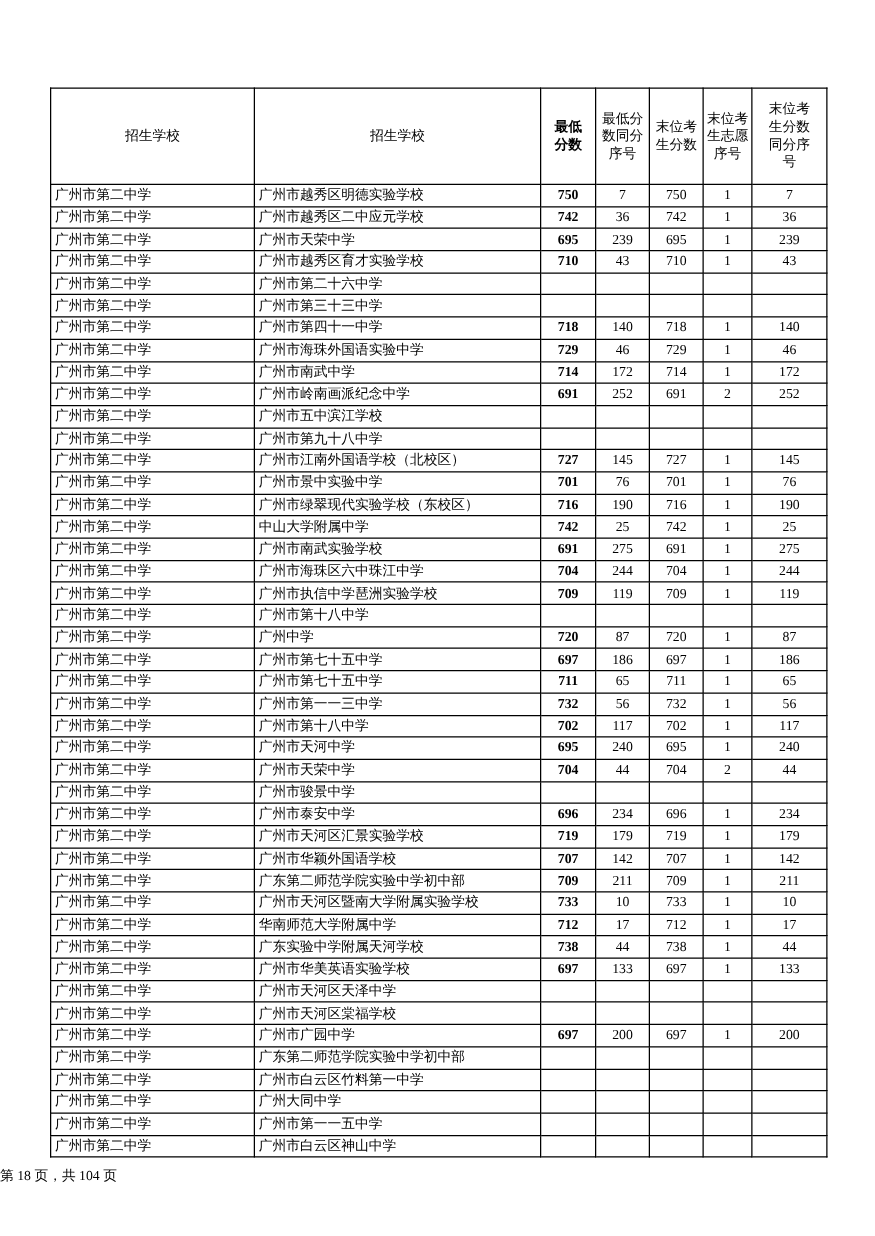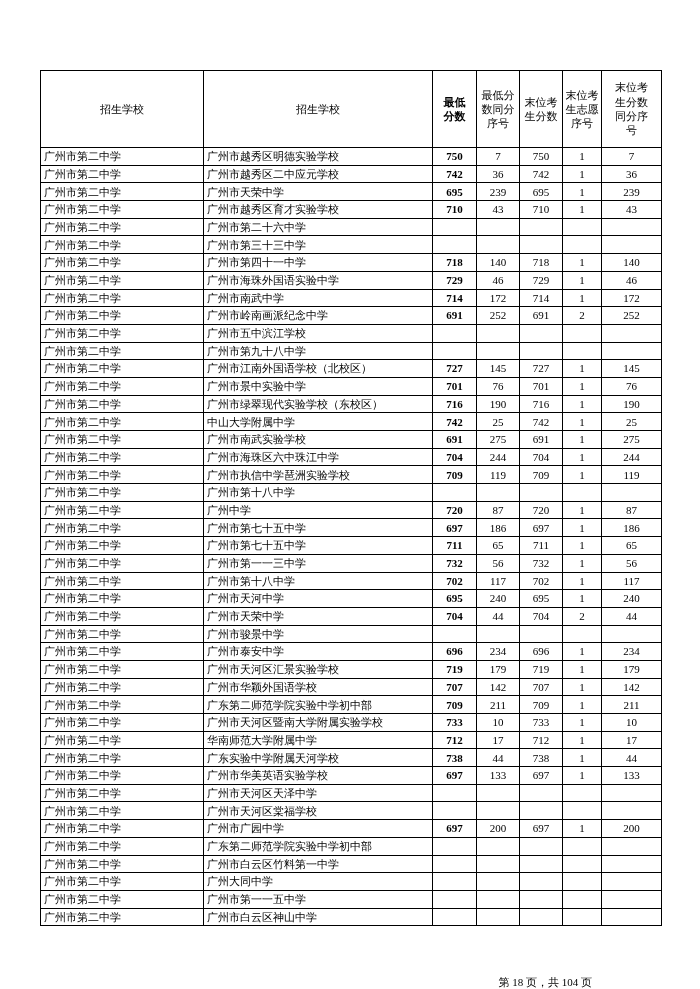--- a/index.html
+++ b/index.html
@@ -30,22 +30,22 @@
   }
   .score-table thead th.c2{font-weight:bold;margin-left:44px;}
   .score-table tbody td{
     height:16.7px;vertical-align:middle;white-space:nowrap;
   }
   .score-table tbody td.c0,.score-table tbody td.c1{text-align:left;padding-left:3px;}
   .score-table tbody td.c2,.score-table tbody td.c3,.score-table tbody td.c4,
   .score-table tbody td.c5,.score-table tbody td.c6{text-align:center;}
   .score-table tbody td.c2{font-weight:bold;}
   .footer{
-    position:absolute;top:975px;left:0;width:592px;
-    text-align:right;font-size:11px;
+    position:absolute;top:933px;left:0;width:592px;
+    text-align:left;font-size:11px;
   }
 </style>
 </head>
 <body>
 
 <div class="page">
 
   <table class="score-table">
     <colgroup>
       <col class="c0">

